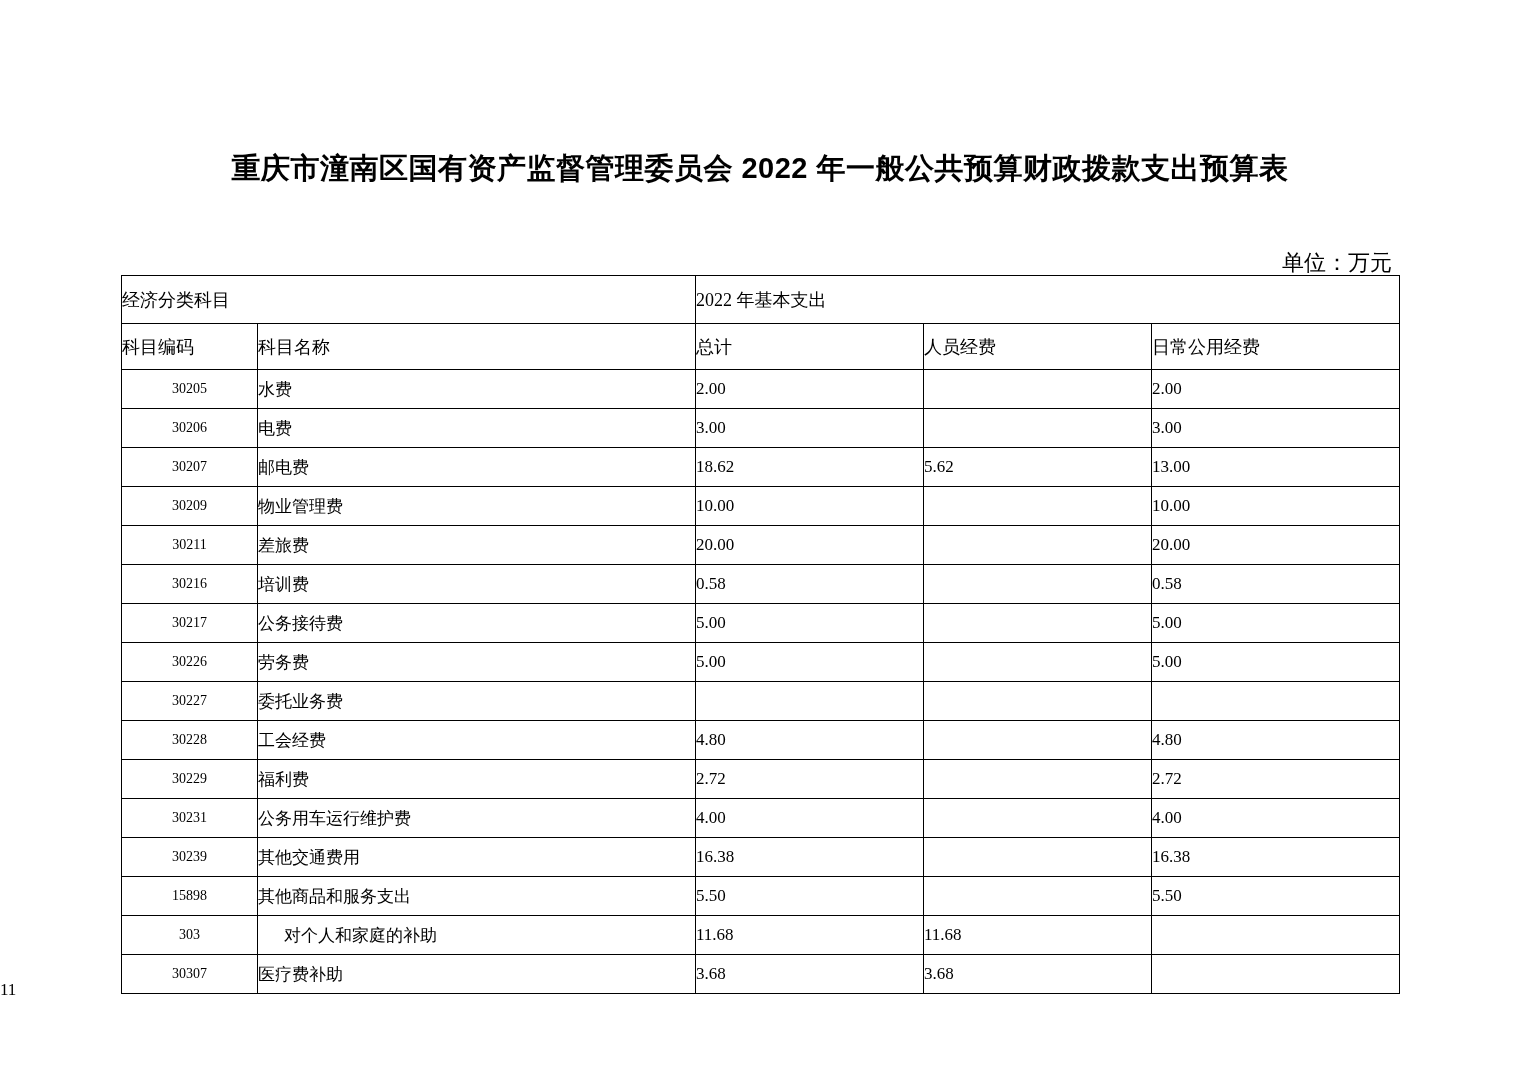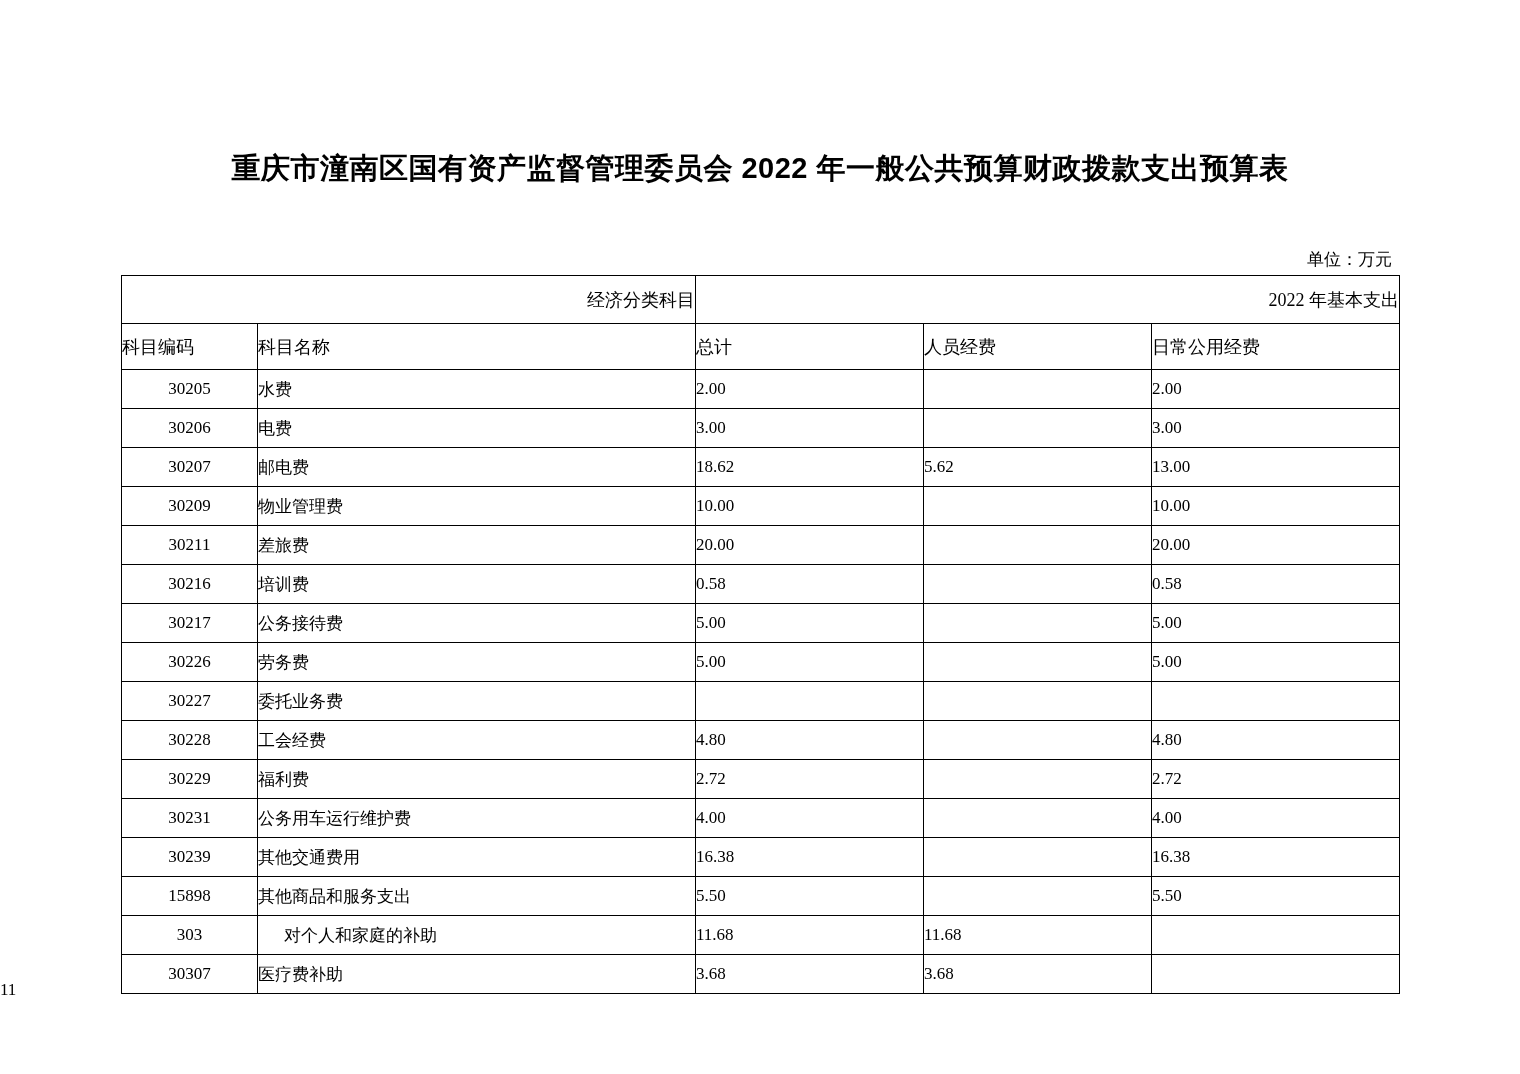--- a/index.html
+++ b/index.html
@@ -31,54 +31,54 @@
     font-weight: bold;
     letter-spacing: 0.5px;
     line-height: 40px;
     font-family: Liberation Sans, sans-serif;
     white-space: nowrap;
   }
   .unit-label {
     position: absolute;
     right: 128px;
     top: 248px;
-    font-size: 17px;
+    font-size: 22px;
     font-family: "Liberation Serif", serif;
   }
   table.budget {
     position: absolute;
     left: 121px;
     top: 275px;
     width: 1278px;
     border-collapse: collapse;
     table-layout: fixed;
     font-size: 17px;
   }
   table.budget td, table.budget th {
     border: 1px solid #000000;
     padding: 0;
     font-weight: normal;
     vertical-align: middle;
   }
   .hdr-group {
     height: 47px;
-    text-align: right;
+    text-align: left;
     font-size: 18px;
   }
   .hdr-sub {
     height: 45px;
     text-align: left;
     font-size: 18px;
   }
   .row td {
     height: 38px;
   }
   .c-code {
     text-align: center;
-    font-size: 17px;
+    font-size: 14px;
   }
   .c-name {
     text-align: left;
     padding-left: 36px;
     font-size: 17px;
   }
   .c-name.lvl1 {
     padding-left: 26px;
   }
   .c-num {

